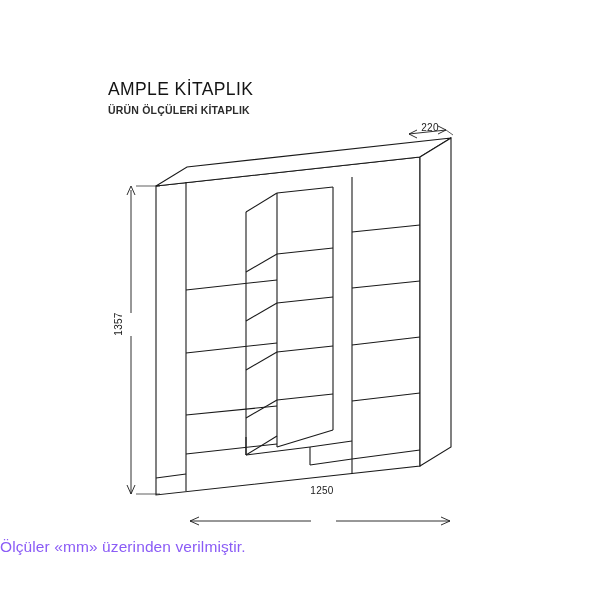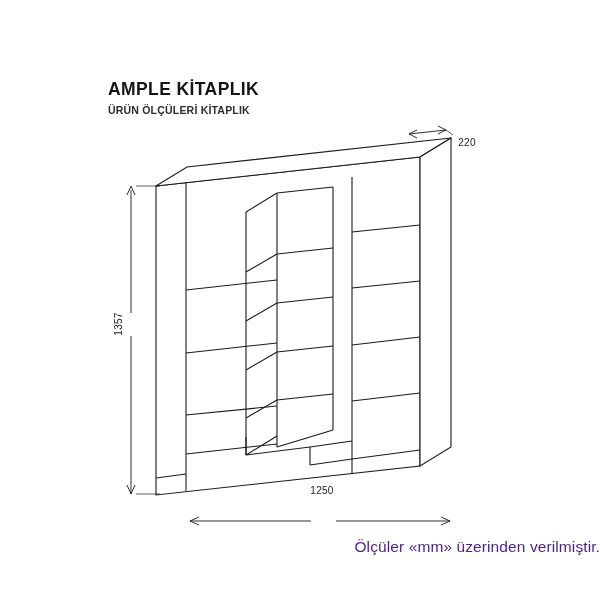--- a/index.html
+++ b/index.html
@@ -22,42 +22,42 @@
     height: 600px;
   }
   .title-block {
     position: absolute;
     left: 108px;
     top: 78px;
     width: 420px;
   }
   .title {
     font-size: 17.5px;
-    font-weight: bold;
+    font-weight: normal;
     letter-spacing: 0.4px;
     line-height: 22px;
     margin: 0;
     color: #141414;
   }
   .subtitle {
     font-size: 10.5px;
     font-weight: bold;
     letter-spacing: 0.2px;
     line-height: 16px;
     margin: 2px 0 0 0;
     color: #2b2b2b;
   }
   .caption {
     position: absolute;
     left: 0;
     top: 538px;
     width: 600px;
-    text-align: right;
+    text-align: left;
     font-size: 15.5px;
-    color: #4c1d95;
+    color: #8b5cf6;
     letter-spacing: 0.1px;
   }
   .drawing {
     position: absolute;
     left: 0;
     top: 0;
   }
   .dim-label {
     position: absolute;
     font-size: 10px;
@@ -71,23 +71,22 @@
     transform: translate(-50%, -50%) rotate(-90deg);
     transform-origin: center center;
   }
   #lbl-width {
     left: 322px;
     top: 490px;
     transform: translate(-50%, -50%);
   }
   #lbl-depth {
     left: 430px;
-    top: 142px;
+    top: 127px;
     transform: translate(-50%, -50%);
-    margin-left: 37px;
   }
 </style>
 </head>
 <body>
 
 <div class="page">
 
   <div class="title-block">
     <h1 class="title">AMPLE KİTAPLIK</h1>
     <p class="subtitle">ÜRÜN ÖLÇÜLERİ KİTAPLIK</p>

